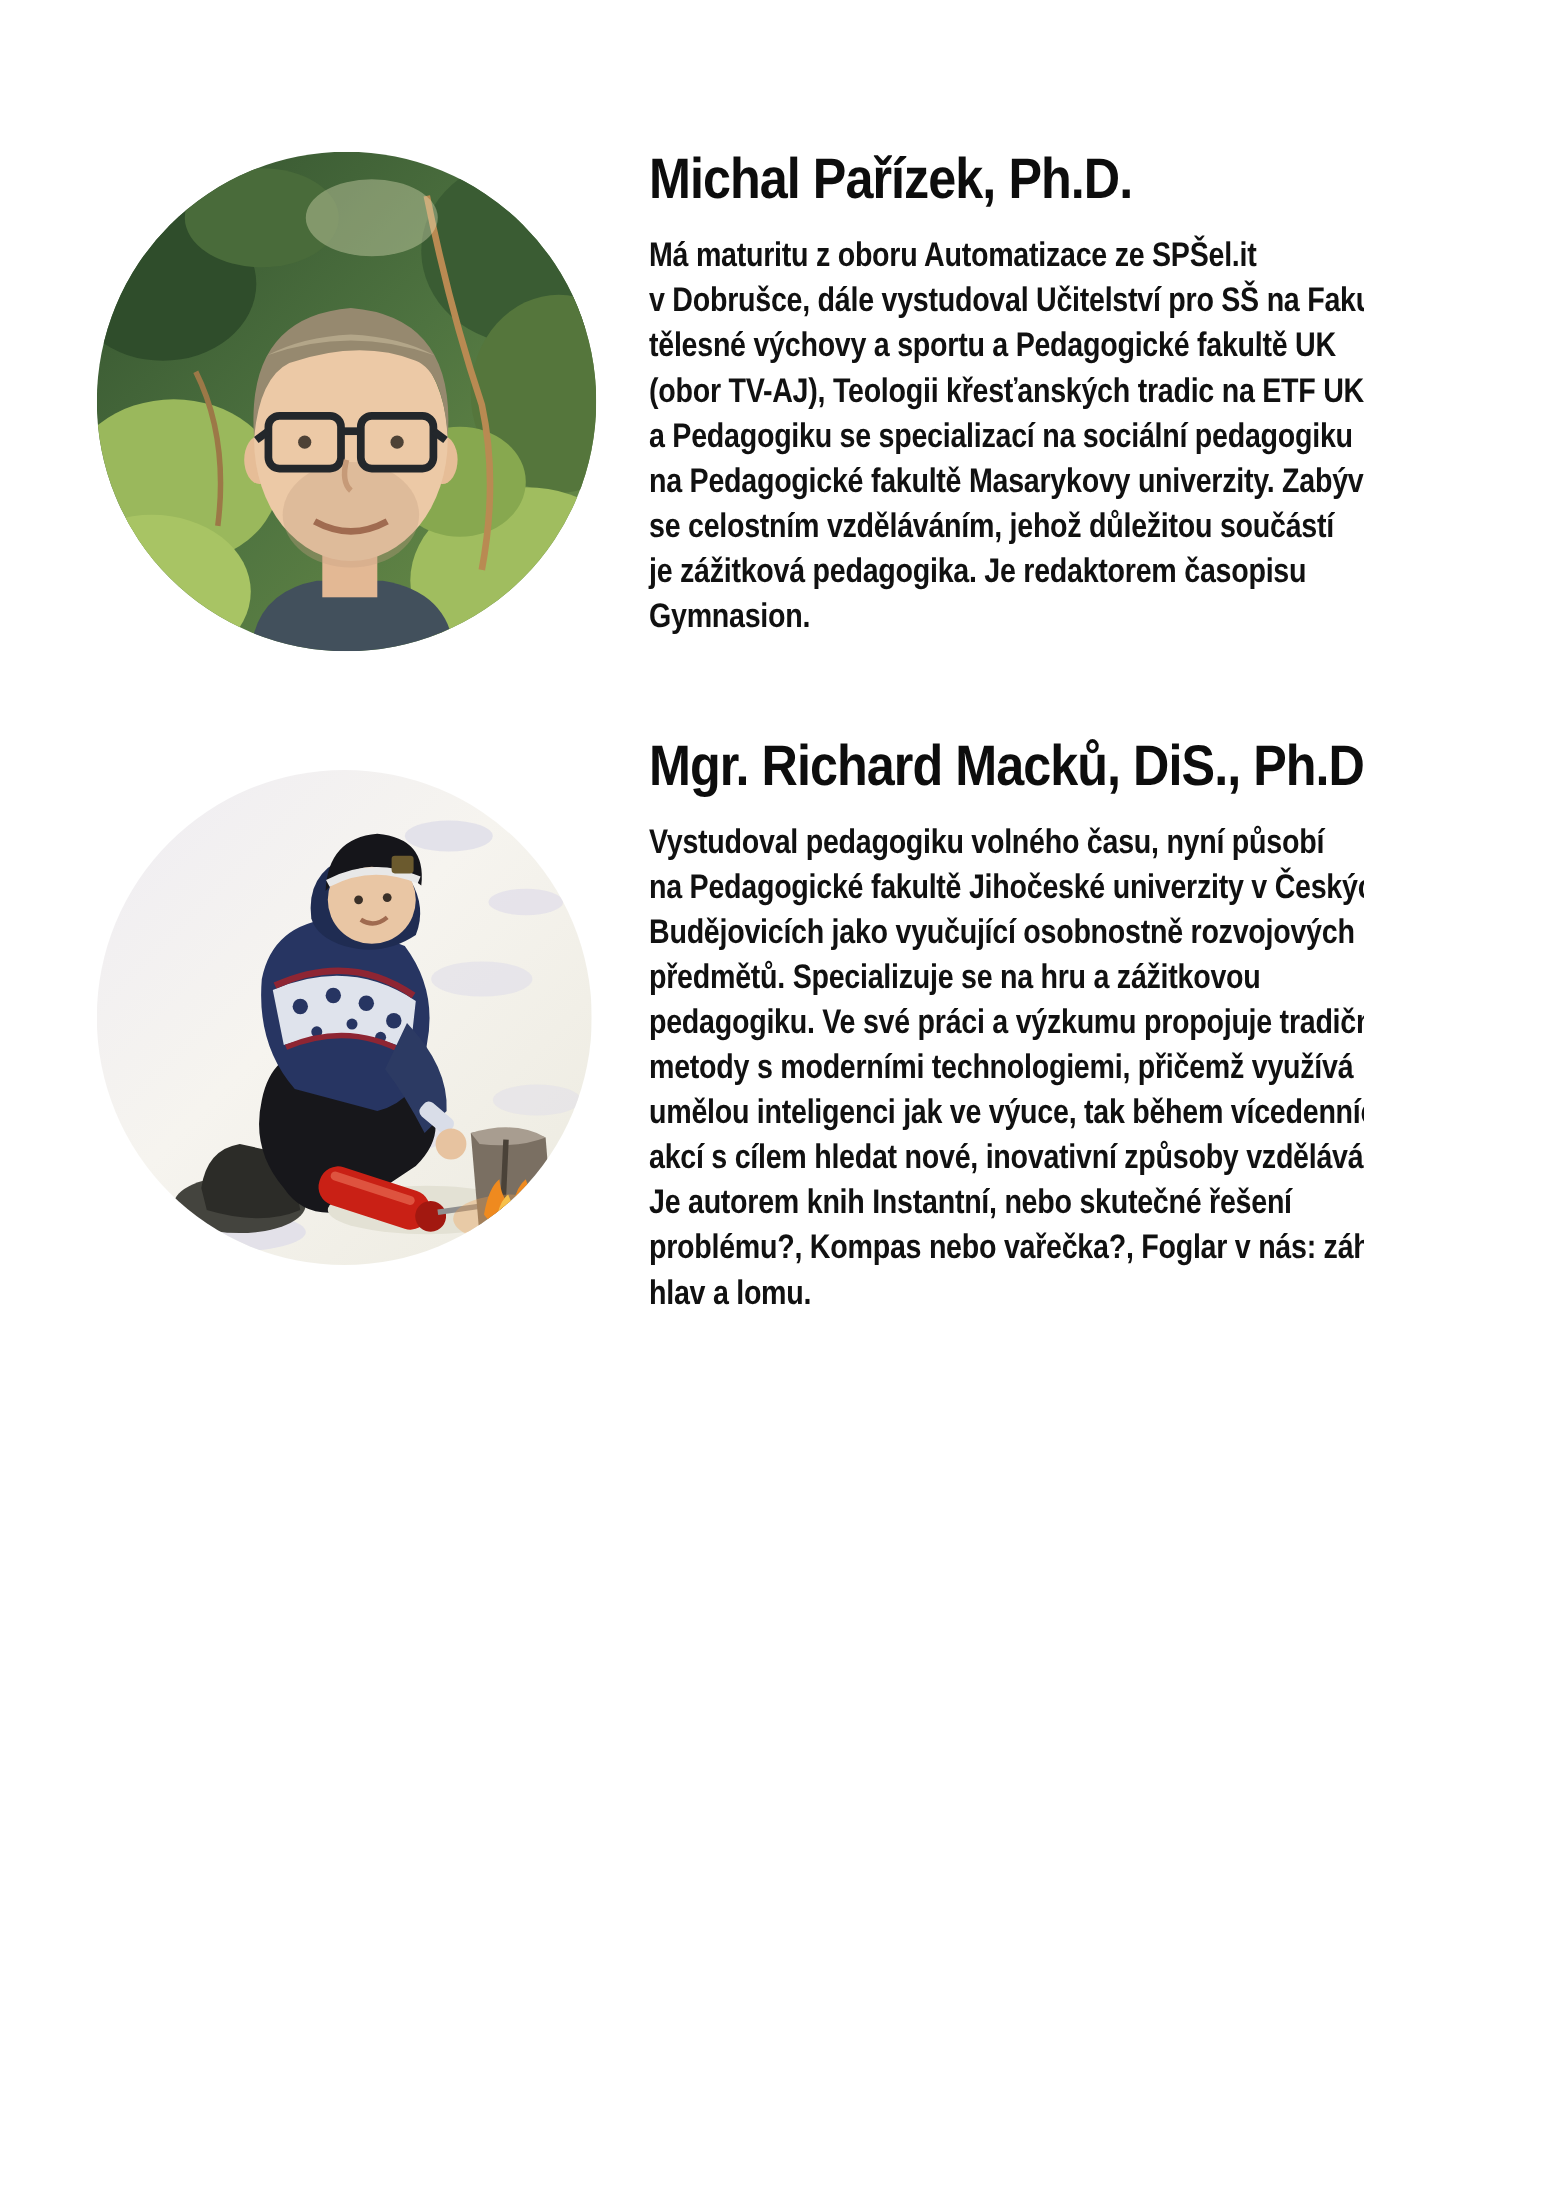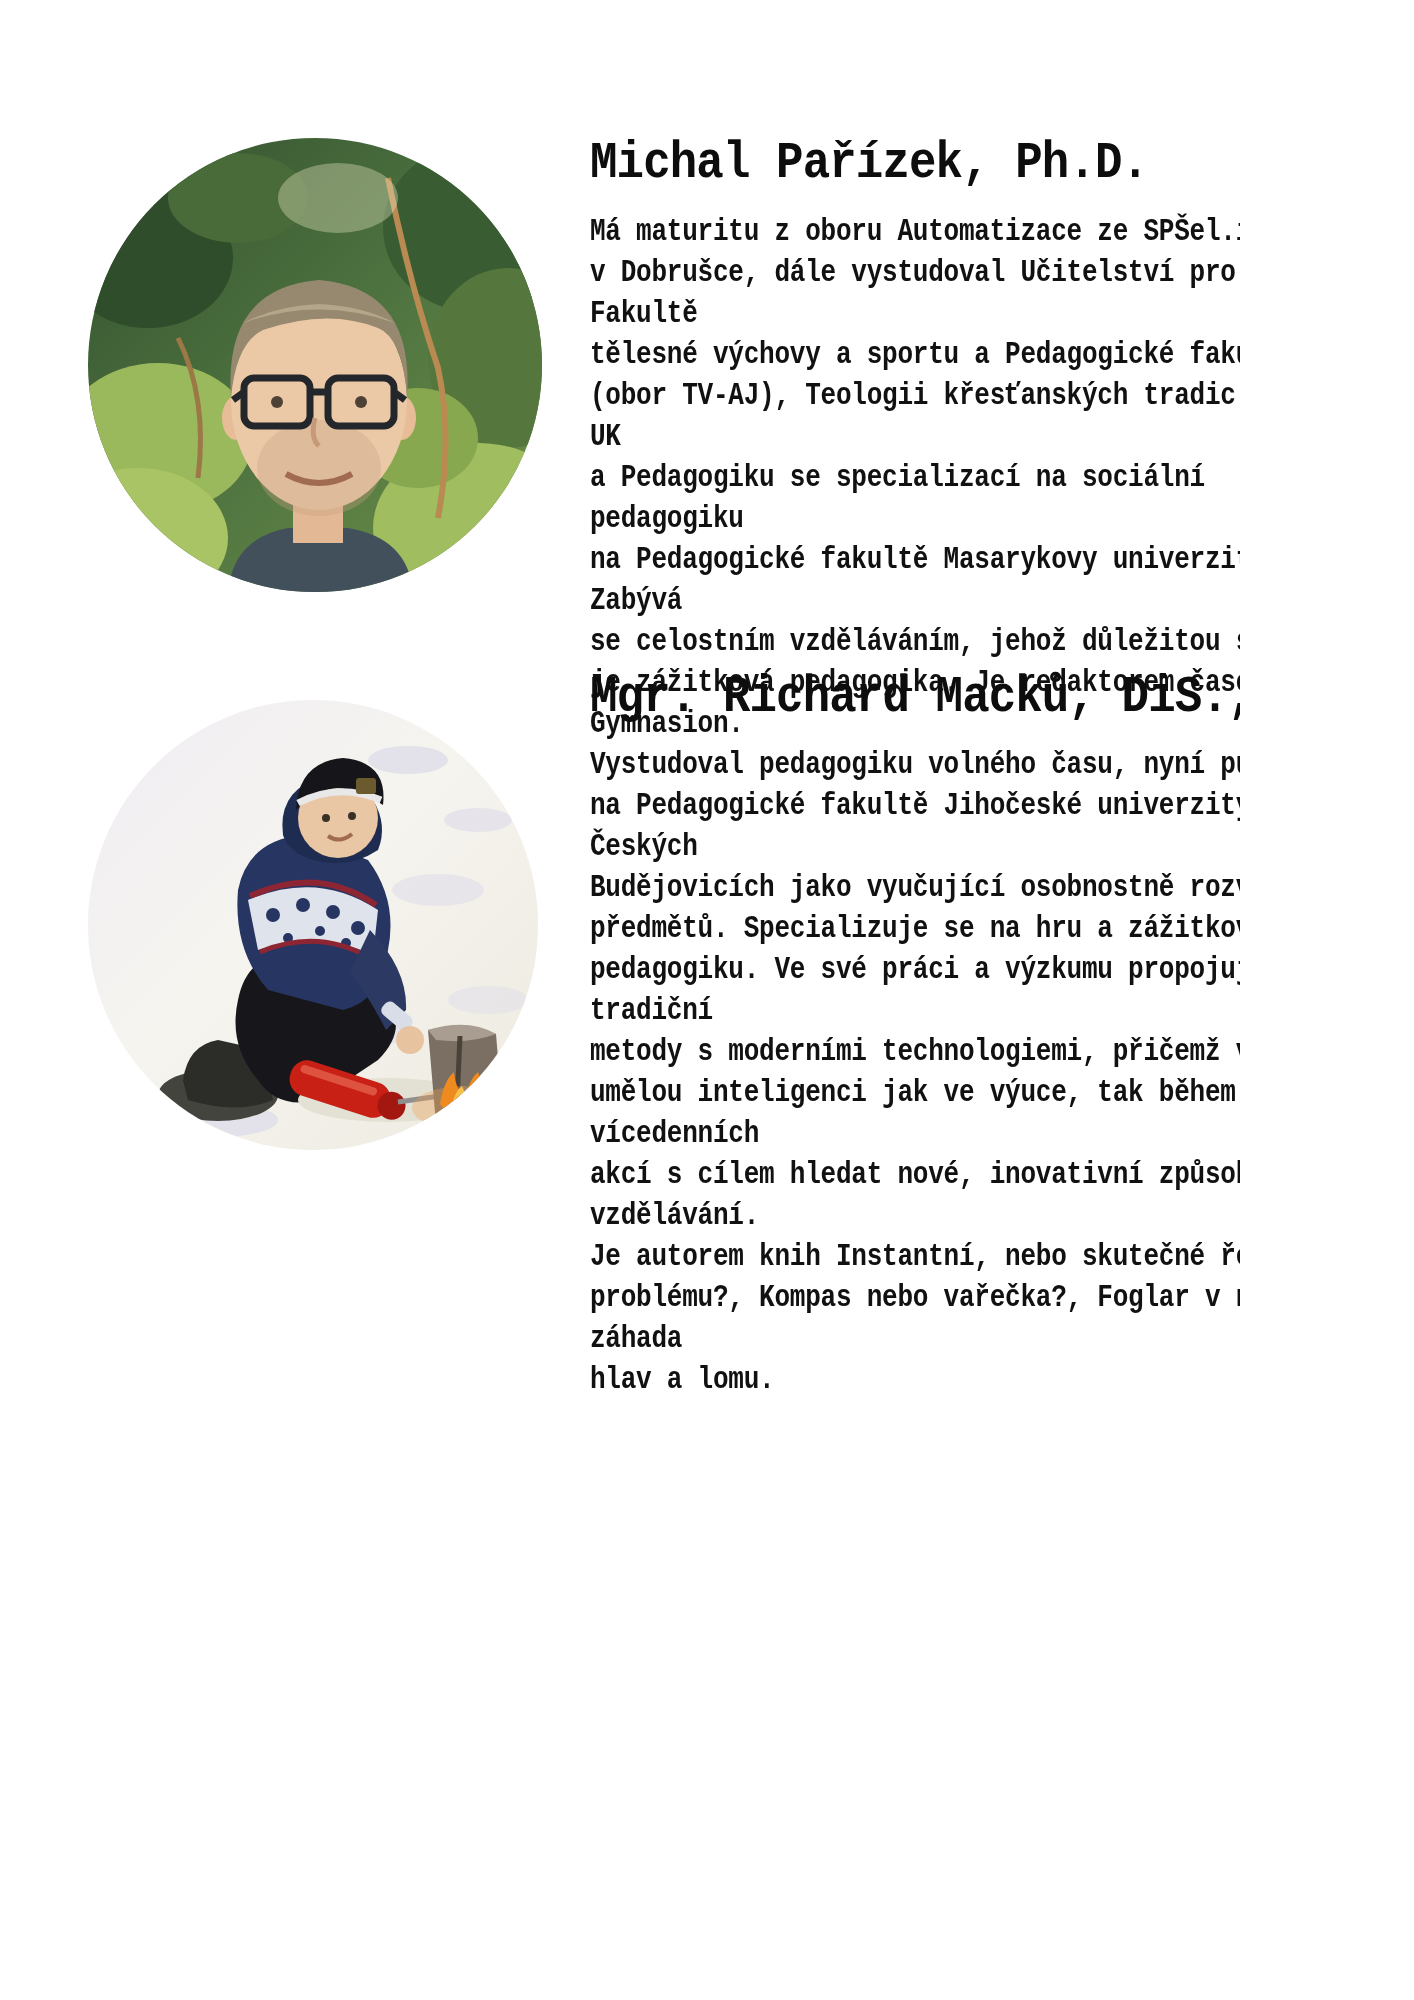--- a/index.html
+++ b/index.html
@@ -1,21 +1,21 @@
 <!DOCTYPE html>
 <html><head>
 <meta charset="utf-8">
 <style>
   html,body{margin:0;padding:0;}
   .page{
     position:relative;
     width:1240px;
     height:2000px;
     background:#ffffff;
-    font-family:Liberation Mono, monospace;
+    font-family:Liberation Sans, sans-serif;
     overflow:hidden;
   }
   .profile-photo{
     position:absolute;
     border-radius:50%;
     overflow:hidden;
   }
   .photo-1{left:88px; top:138px; width:454px; height:454px;}
   .photo-2{left:88px; top:700px; width:450px; height:450px;}
   .profile-photo svg{display:block; width:100%; height:100%;}

